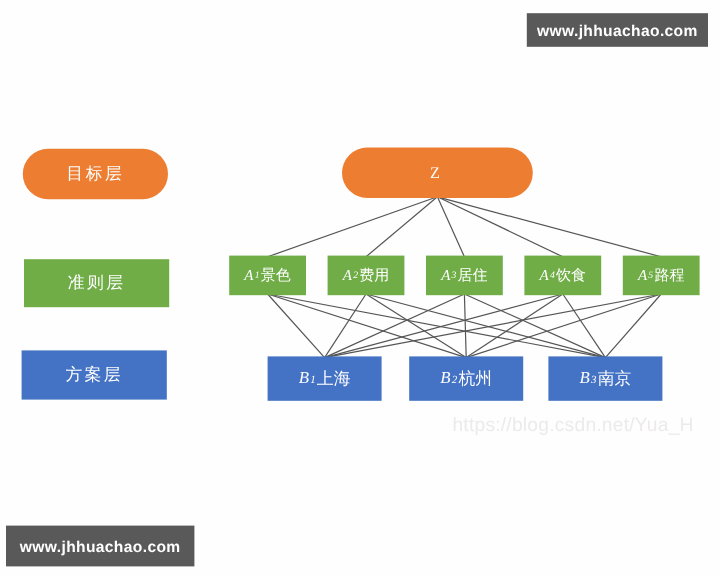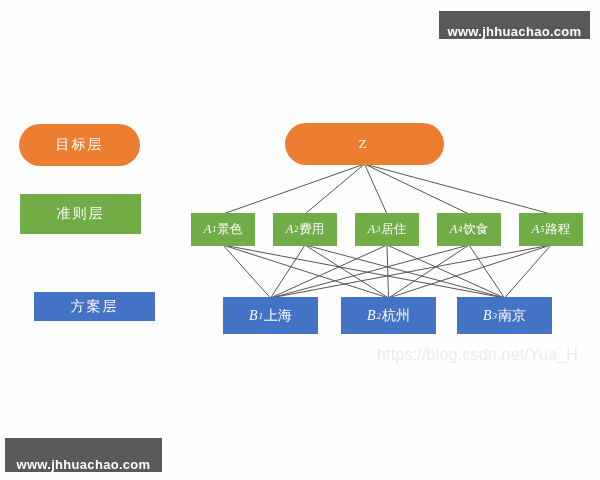--- a/index.html
+++ b/index.html
@@ -32,22 +32,22 @@
   .legend-box {
     width: 121px;
     font-size: 14px;
     letter-spacing: 2px;
   }
   .goal-color  { background: #ED7D31; border-radius: 21px; }
   .crit-color  { background: #70AD47; }
   .alt-color   { background: #4472C4; }
 
   .legend-goal { left: 19px;  top: 124px; height: 42px; }
-  .legend-crit { left: 20px;  top: 194px; height: 40px; }
-  .legend-alt  { left: 34px;  top: 292px; height: 29px; }
+  .legend-crit { left: 20px;  top: 216px; height: 40px; }
+  .legend-alt  { left: 18px;  top: 292px; height: 41px; }
 
   .node-z  { left: 285px; top: 123px; width: 159px; height: 42px; font-size: 13.5px; }
   .node-a  { top: 213px; width: 64px; height: 33px; font-size: 12.5px; }
   .node-a1 { left: 191px; }
   .node-a2 { left: 273px; }
   .node-a3 { left: 355px; }
   .node-a4 { left: 437px; }
   .node-a5 { left: 519px; }
   .node-b  { top: 297px; width: 95px; height: 37px; font-size: 14px; }
   .node-b1 { left: 223px; }
@@ -66,21 +66,21 @@
     font-size: 0.65em;
     vertical-align: -3px;
     margin-right: 1px;
   }
 
   .wm-box {
     position: absolute;
     background: #595959;
     color: #ffffff;
     display: flex;
-    align-items: flex-end;
+    align-items: center;
     justify-content: center;
     font-size: 13px;
     font-weight: bold;
     letter-spacing: 0.3px;
   }
   .wm-top-right   { left: 439px; top: 11px;  width: 151px; height: 28px; }
   .wm-bottom-left { left: 5px;   top: 438px; width: 157px; height: 34px; }
 
   .csdn-wm {
     position: absolute;

